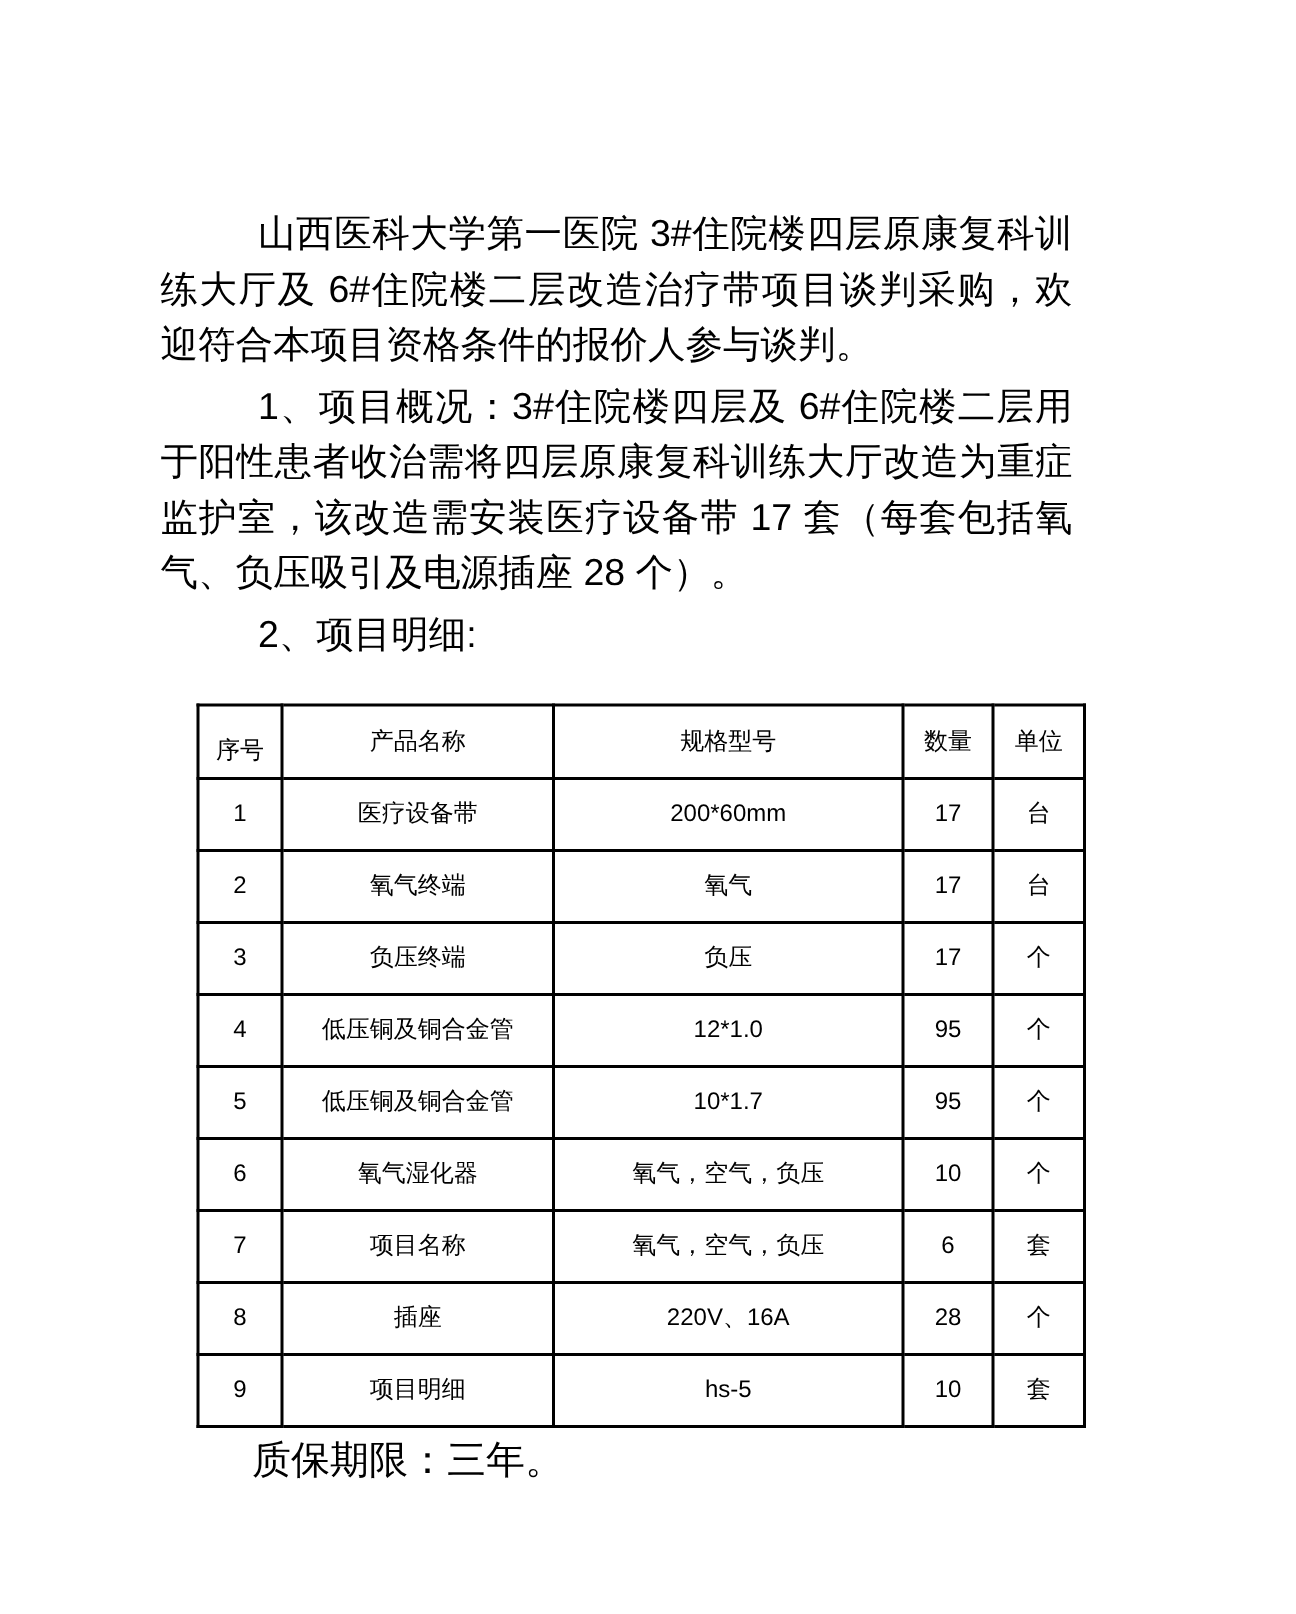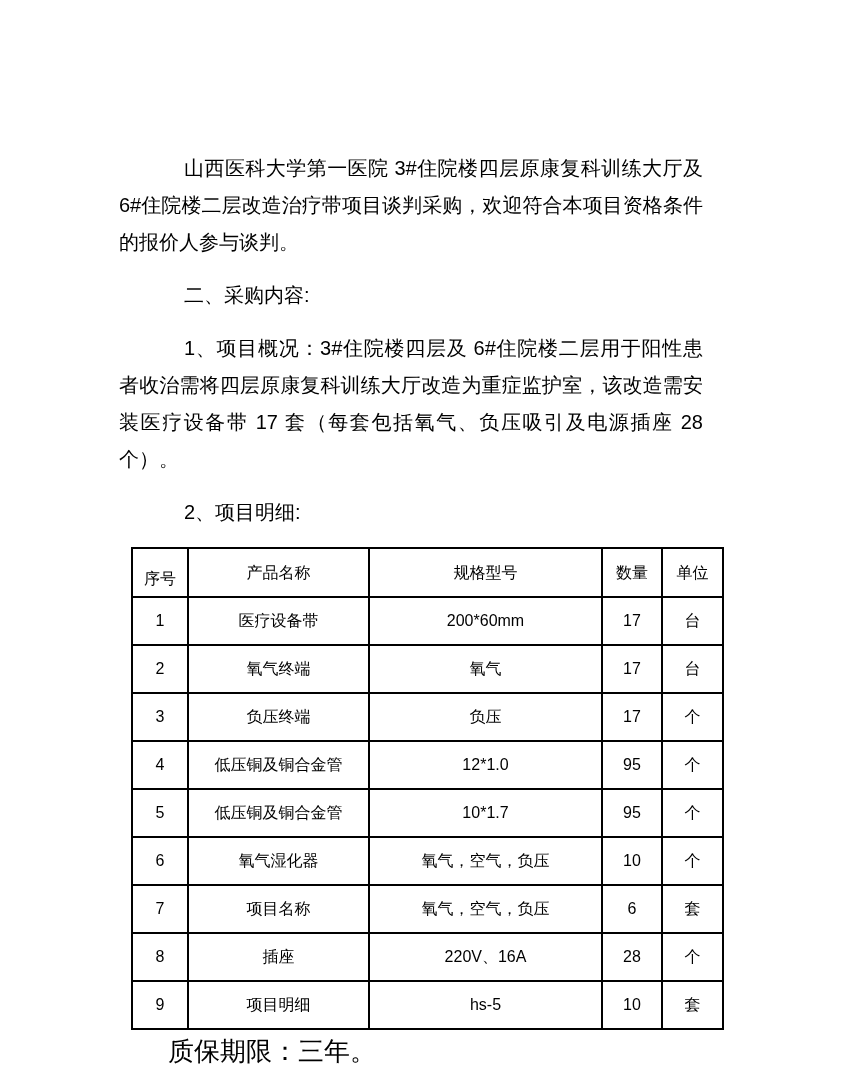--- a/index.html
+++ b/index.html
@@ -13,34 +13,34 @@
     font-family: "Liberation Sans", "DejaVu Sans", sans-serif;
     overflow: hidden;
   }
   .content {
     position: absolute;
     left: 103px;
     top: 134px;
     width: 616px;
   }
   p.body-par {
-    margin: 16px;
-    font-size: 20px;
+    margin: 4px;
+    font-size: 25px;
     line-height: 37px;
     text-align: justify;
     text-justify: inter-character;
     text-indent: 65px;
     white-space: normal;
   }
   table.items {
     border-collapse: collapse;
     table-layout: fixed;
     width: 591px;
     margin-left: 28px;
-    margin-top: 9px;
+    margin-top: 27px;
     font-size: 16px;
     line-height: 20px;
   }
   table.items th, table.items td {
     border: 2px solid #000000;
     text-align: center;
     vertical-align: middle;
     font-weight: normal;
     padding: 0 4px;
     overflow: hidden;
@@ -58,21 +58,20 @@
 </style>
 </head>
 <body>
 
 <div class="page">
   <div class="content">
 
     <p class="body-par">山西医科大学第一医院 3#住院楼四层原康复科训练大厅及 6#住院楼二层改造治疗带项目谈判采购，欢迎符合本项目资格条件的报价人参与谈判。</p>
 
 
-    <p class="body-par">二、采购内容:</p>
 
     <p class="body-par">1、项目概况：3#住院楼四层及 6#住院楼二层用于阳性患者收治需将四层原康复科训练大厅改造为重症监护室，该改造需安装医疗设备带 17 套（每套包括氧气、负压吸引及电源插座 28 个）。</p>
 
     <p class="body-par">2、项目明细:</p>
 
     <table class="items">
       <colgroup>
         <col style="width:56px">
         <col style="width:181px">
         <col style="width:233px">

